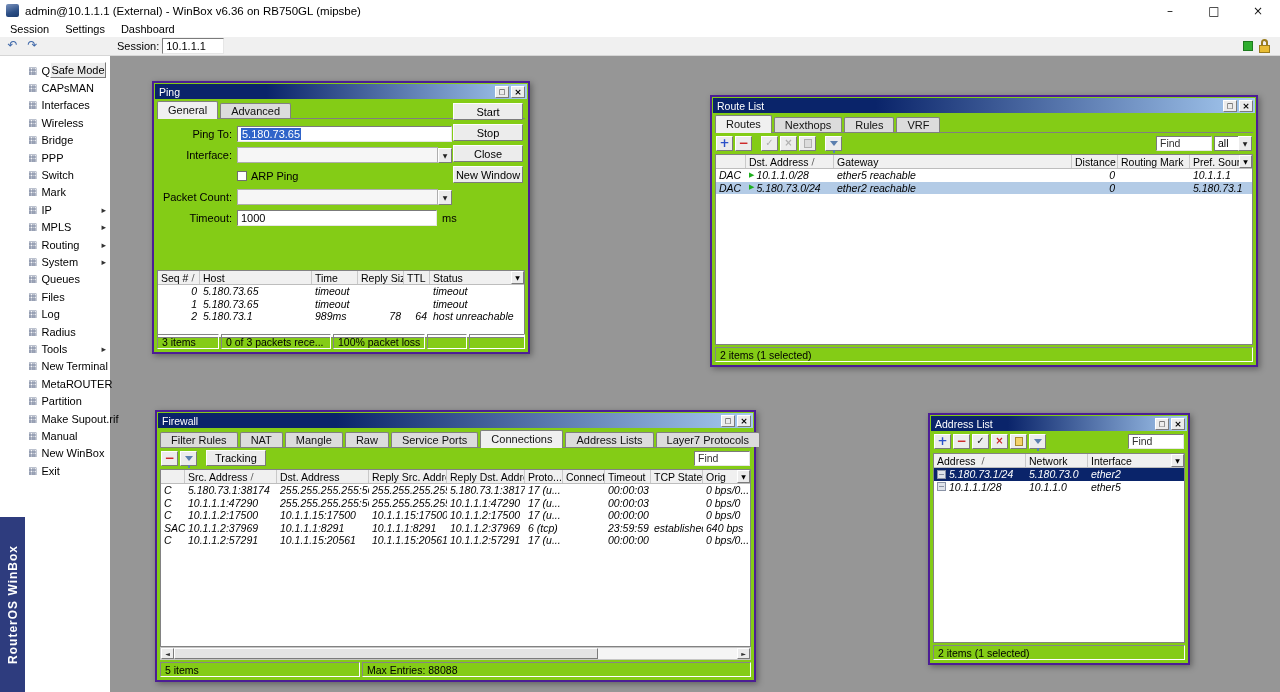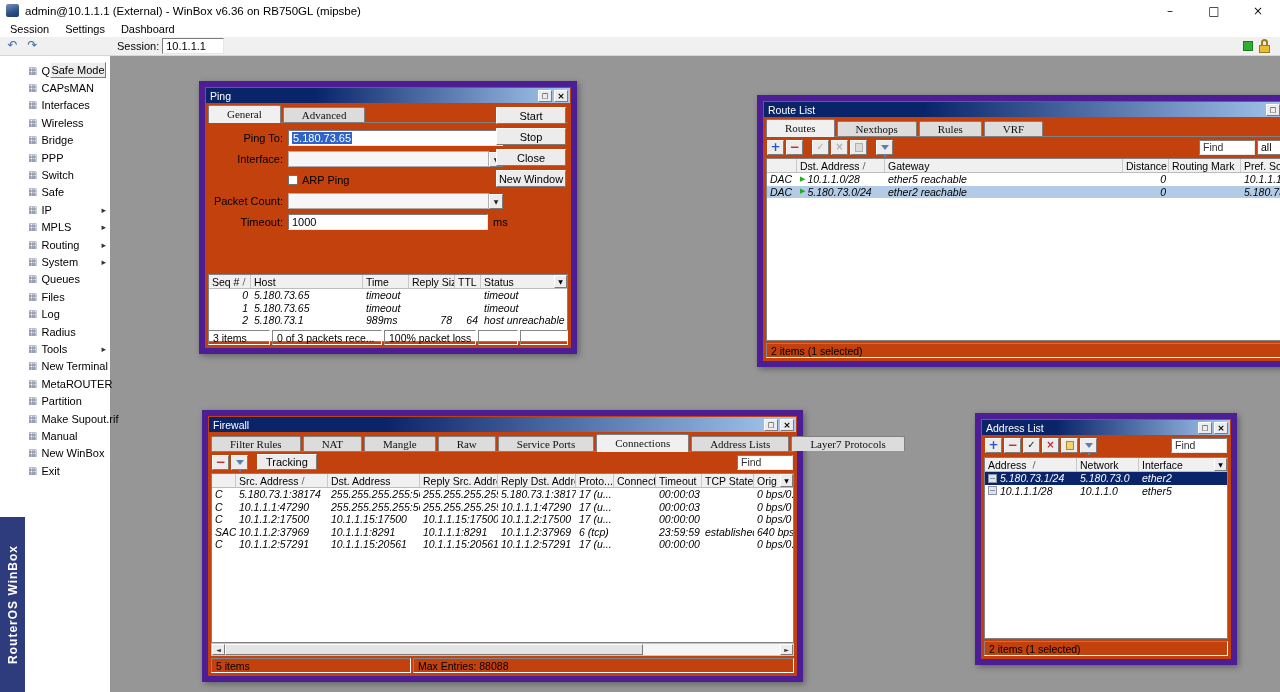--- a/index.html
+++ b/index.html
@@ -33,27 +33,27 @@
 .side-area{position:absolute;left:0;top:56px;width:110px;bottom:0;background:#fff;z-index:40;}
 .sidebar{position:absolute;left:25px;top:6px;width:85px;}
 .side-item{display:flex;align-items:center;height:17.4px;padding-left:3px;position:relative;}
 .side-icon{font-size:10px;color:#7c87a0;margin-right:4px;line-height:10px;flex:none;}
 .side-label{white-space:nowrap;}
 .side-arrow{position:absolute;right:4px;font-size:9px;color:#333;}
 .brand{position:absolute;left:0;bottom:0;width:25px;height:175px;background:#2e3c7e;display:flex;align-items:center;justify-content:center;}
 .brand-text{writing-mode:vertical-rl;transform:rotate(180deg);color:#fff;font-size:12px;font-weight:bold;letter-spacing:1px;white-space:nowrap;}
 
 
-.win{position:absolute;background:#c2410c;border:6px solid #4c1d95;box-shadow:2px 2px 6px rgba(0,0,0,0.35);z-index:10;margin-left:47px;}
+.win{position:absolute;background:#84cc16;border:2px solid #4c1d95;box-shadow:2px 2px 6px rgba(0,0,0,0.35);z-index:10;}
 .win-title{position:absolute;left:1px;top:1px;right:1px;height:15px;background:linear-gradient(90deg,#0a246a 0%,#0a246a 30%,#a6caf0 100%);display:flex;align-items:center;padding:0 2px 0 4px;}
 .win-title-text{color:#fff;font-size:10.5px;flex:1;white-space:nowrap;}
 .tbtn{width:14px;height:12px;margin-left:2px;background:#ececec;border:1px solid #7b7b7b;border-top-color:#fff;border-left-color:#fff;font-size:7px;line-height:10px;text-align:center;color:#000;flex:none;}
 .tbtn.close-b{font-size:9px;font-weight:bold;}
 .tabs{position:absolute;left:3px;right:3px;top:18px;display:flex;align-items:flex-end;height:18px;border-bottom:1px solid #808080;}
-.tab{height:15px;line-height:14px;padding:0 18px;margin-right:2px;background:#dcdcdc;border:1px solid #808080;border-bottom:none;border-radius:2px 2px 0 0;color:#111;white-space:nowrap;font-family:Liberation Serif, serif;}
+.tab{height:15px;line-height:14px;padding:0 10px;margin-right:2px;background:#dcdcdc;border:1px solid #808080;border-bottom:none;border-radius:2px 2px 0 0;color:#111;white-space:nowrap;}
 .tab.active{height:18px;line-height:17px;background:#f0f0f0;margin-bottom:-1px;z-index:2;}
 .ltoolbar{position:absolute;left:4px;right:4px;top:38px;height:16px;display:flex;align-items:center;gap:2px;}
 .tool{width:17px;height:15px;display:inline-flex;align-items:center;justify-content:center;background:#ececec;border:1px solid #7b7b7b;border-top-color:#fff;border-left-color:#fff;font-size:10px;line-height:1;flex:none;}
 .tool.plus{color:#2b51c8;font-weight:bold;font-size:12px;}
 .tool.minus{color:#cc2222;font-weight:bold;font-size:12px;}
 .tool.check{color:#222;}
 .tool.cross{color:#cc2222;font-weight:bold;}
 .tool.dis{color:#b0b0b0;}
 .gap{width:5px;flex:none;}
 .funnel-icon{display:inline-block;width:0;height:0;border-left:4px solid transparent;border-right:4px solid transparent;border-top:5px solid #5b7fae;position:relative;}
@@ -168,21 +168,21 @@
       <div class="side-item">
           <span class="side-icon g">▦</span>
           <span class="side-label">PPP</span>
         </div>
       <div class="side-item">
           <span class="side-icon g">▦</span>
           <span class="side-label">Switch</span>
         </div>
       <div class="side-item">
           <span class="side-icon g">▦</span>
-          <span class="side-label">Safe</span>
+          <span class="side-label">Mark</span>
         </div>
       <div class="side-item">
           <span class="side-icon g">▦</span>
           <span class="side-label">IP</span>
           <span class="side-arrow g">▸</span>
         </div>
       <div class="side-item">
           <span class="side-icon g">▦</span>
           <span class="side-label">MPLS</span>
           <span class="side-arrow g">▸</span>

